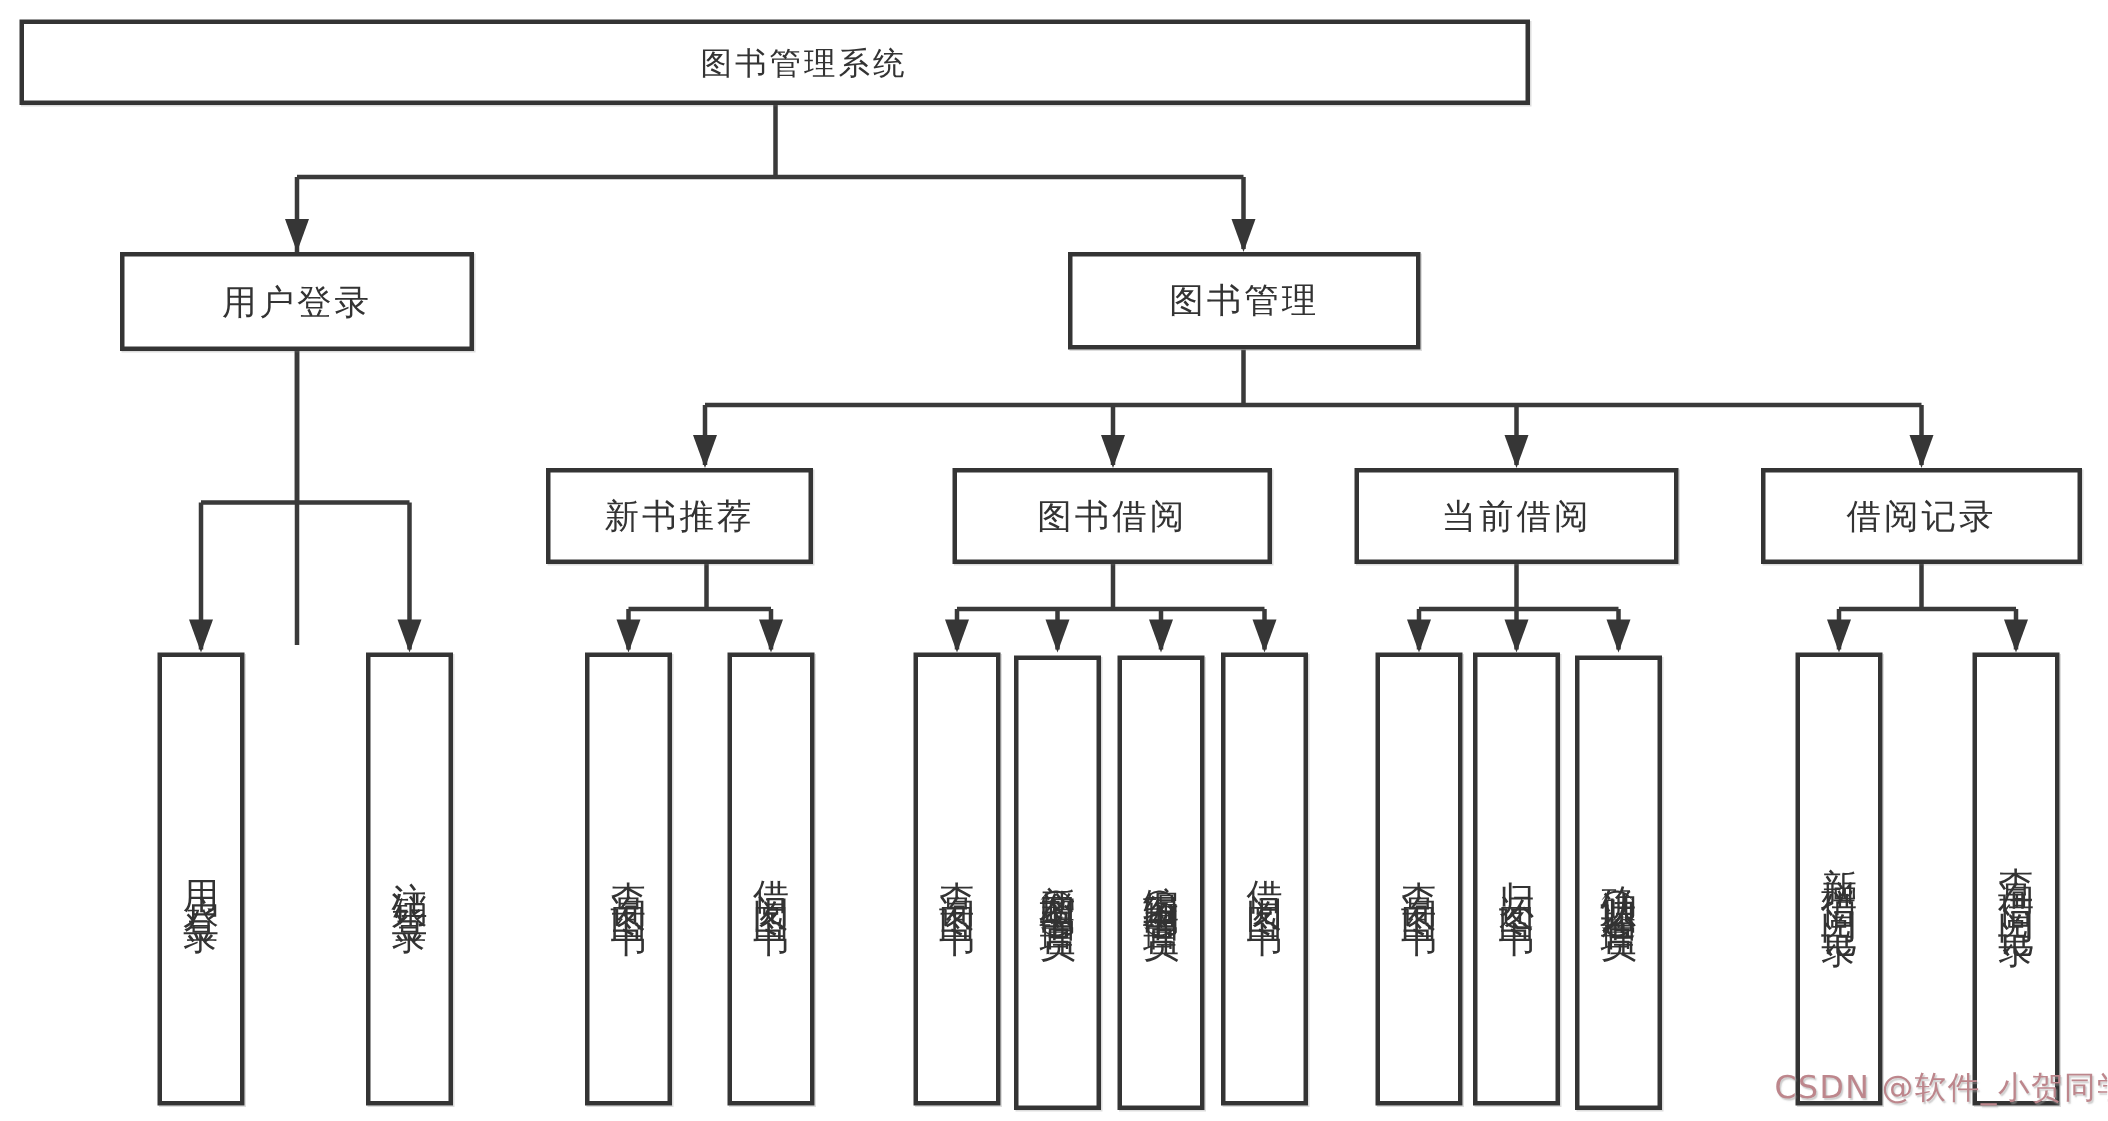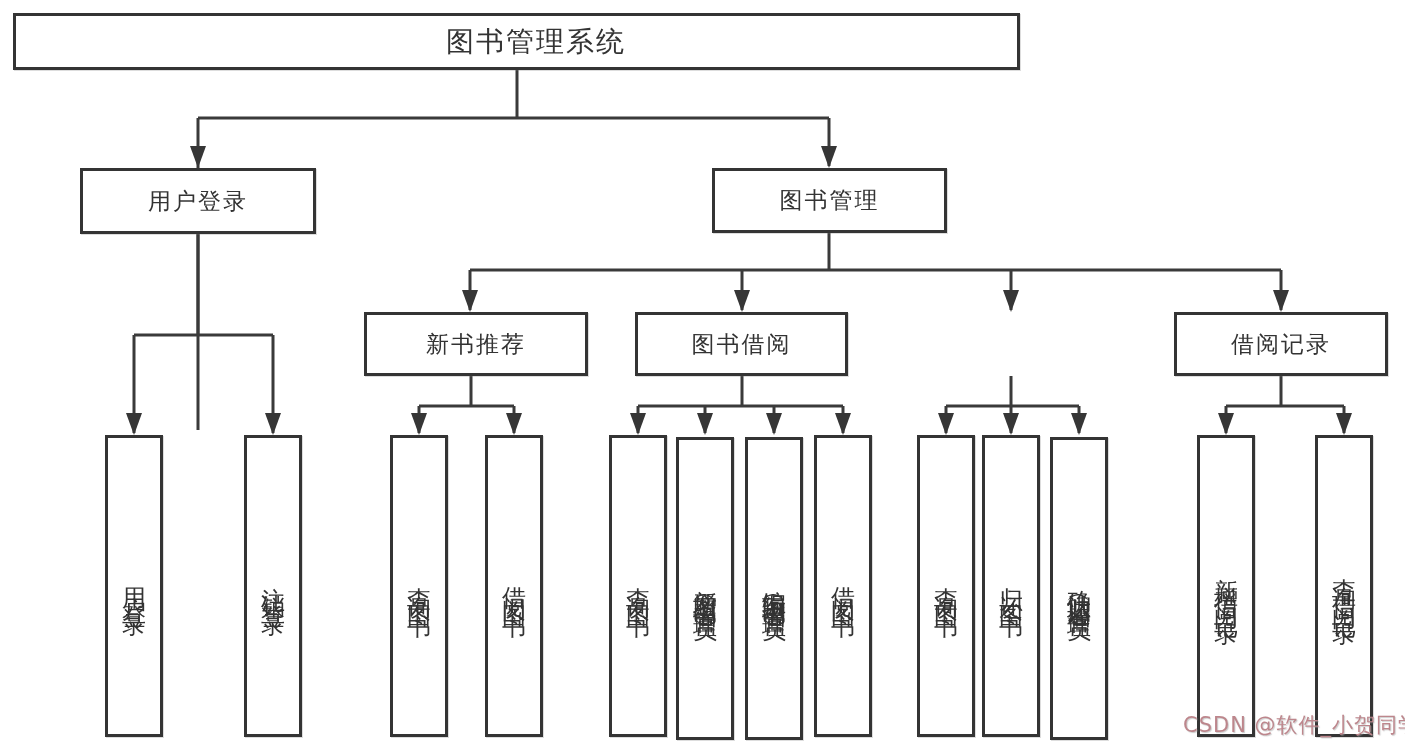--- a/index.html
+++ b/index.html
@@ -25,21 +25,21 @@
     background: #ffffff;
     border: 3px solid #343434;
     box-sizing: border-box;
     display: flex;
     align-items: center;
     justify-content: center;
     z-index: 2;
     box-shadow: 1px 1px 0 rgba(120,120,120,0.25);
   }
   .hnode { font-size: 23px; letter-spacing: 2px; white-space: nowrap; }
-  .root  { font-size: 28px; padding-left: 39px; }
+  .root  { font-size: 21px; padding-left: 39px; }
   .vnode .vtext {
     writing-mode: vertical-rl;
     text-orientation: mixed;
     font-size: 24px;
     line-height: 1;
     letter-spacing: 9px;
     white-space: nowrap;
   }
   .vnode.dense .vtext { letter-spacing: 4px; }
   .watermark {
@@ -113,25 +113,28 @@
     <span>图书管理系统</span>
   </div>
 
   <div class="node hnode" style="left:80px; top:168px; width:236px; height:66px;">
     <span>用户登录</span>
   </div>
   <div class="node hnode" style="left:712px; top:168px; width:235px; height:65px;font-family:Liberation Mono, monospace;">
     <span>图书管理</span>
   </div>
 
-  <div class="node hnode" style="left:364px; top:312px; width:224px; height:64px;">
+  <div class="node hnode" style="left:364px; top:312px; width:178px; height:64px;">
     <span>新书推荐</span>
   </div>
   <div class="node hnode" style="left:635px; top:312px; width:213px; height:64px;">
     <span>图书借阅</span>
+  </div>
+  <div class="node hnode" style="left:903px; top:312px; width:216px; height:64px;">
+    <span>当前借阅</span>
   </div>
   <div class="node hnode" style="left:1174px; top:312px; width:214px; height:64px;">
     <span>借阅记录</span>
   </div>
 
   <div class="node vnode" style="left:105px; top:435px; width:58px; height:302px;">
     <span class="vtext">用户登录</span>
   </div>
   <div class="node vnode" style="left:244px; top:435px; width:58px; height:302px;">
     <span class="vtext">注销登录</span>

